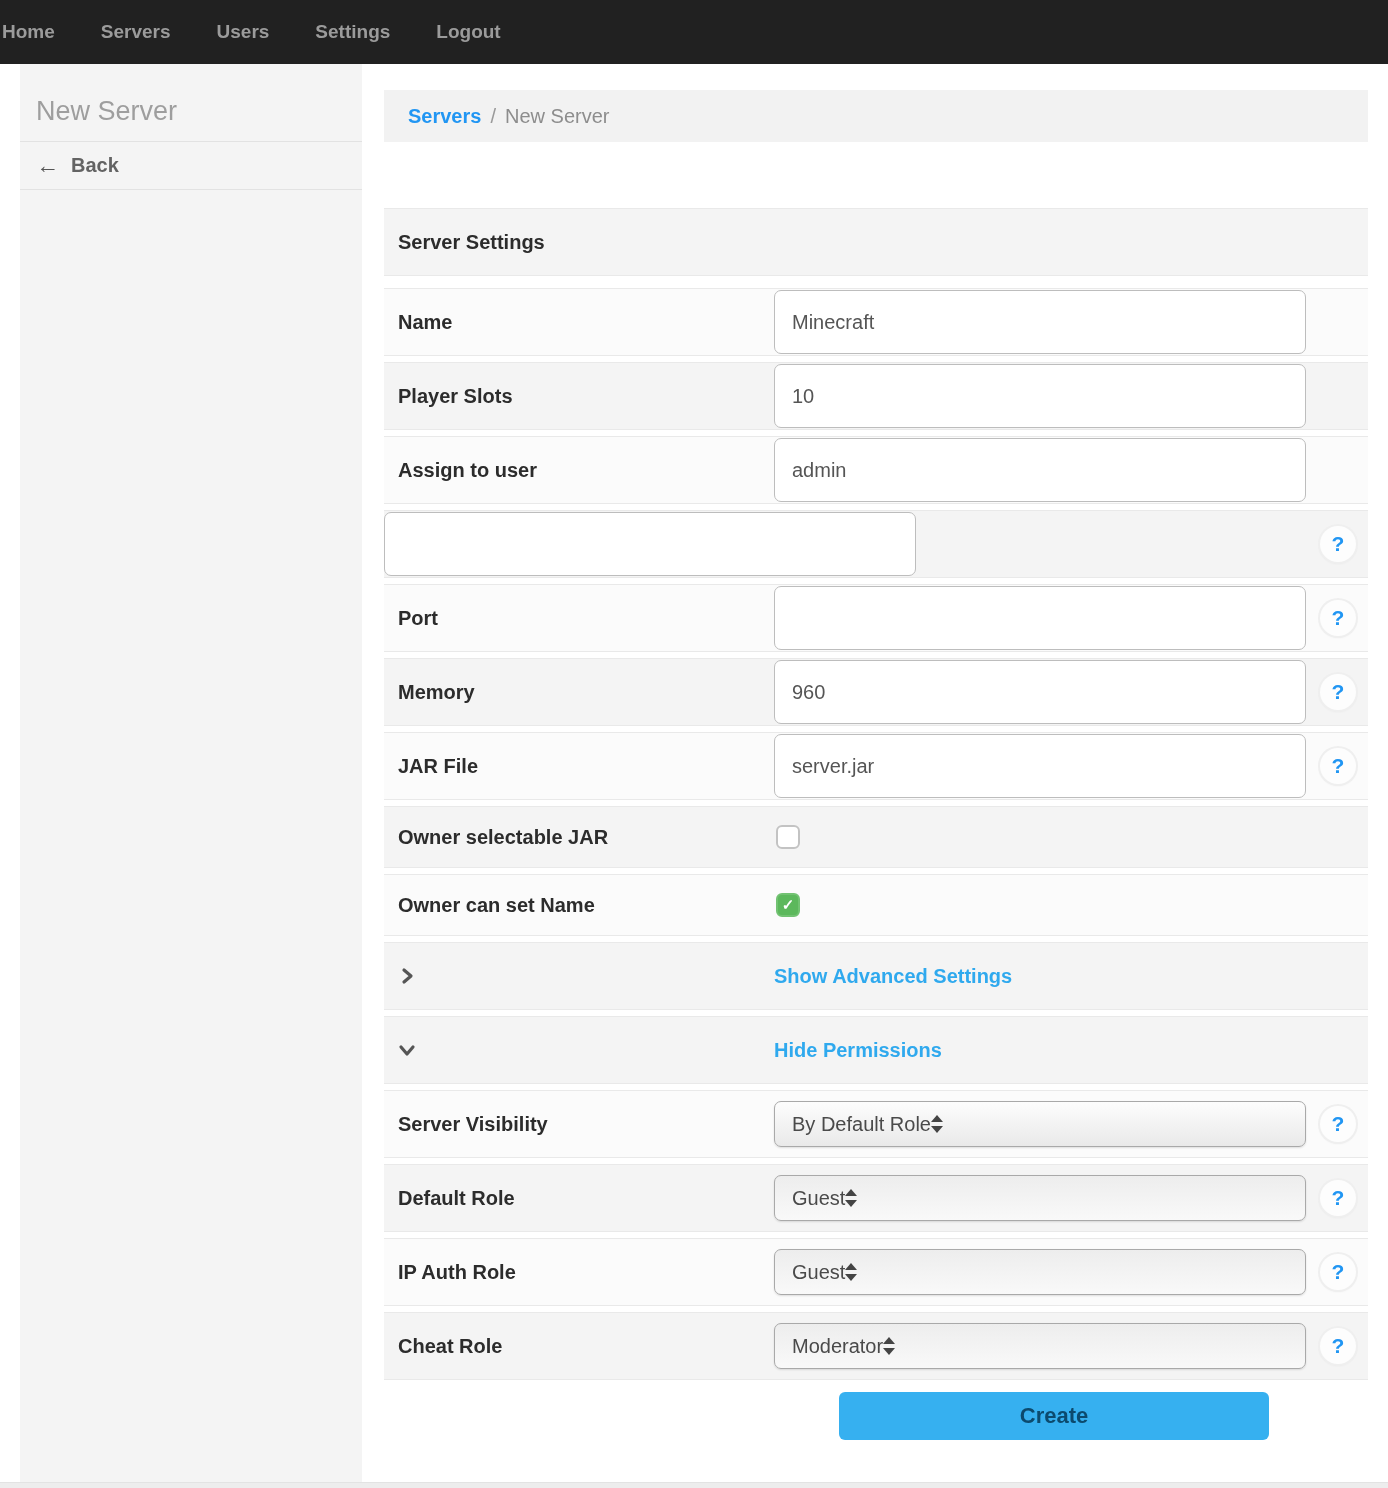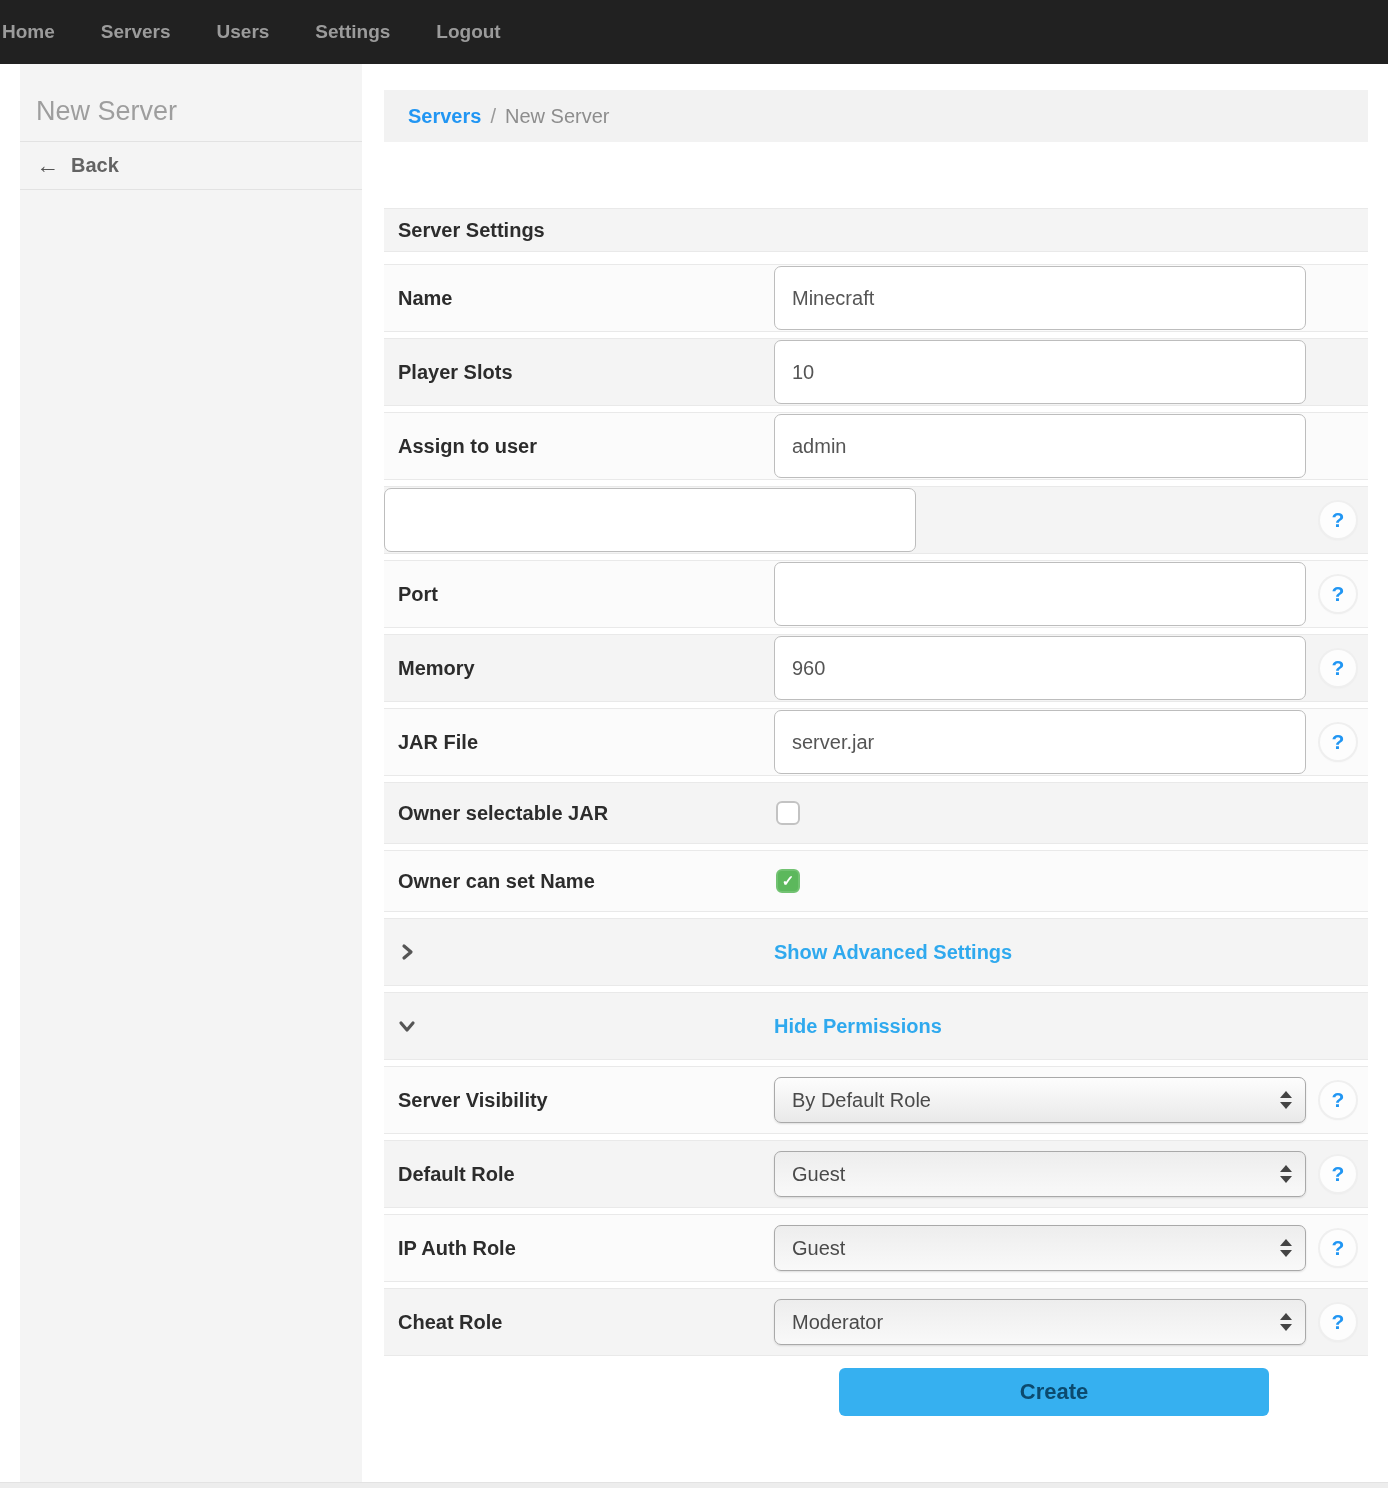--- a/index.html
+++ b/index.html
@@ -24,21 +24,21 @@
   .breadcrumb { height:52px; background:#f2f2f2; display:flex; align-items:center; padding:0 24px; font-size:20px; gap:9px; }
   .crumb-link { color:#2196f3; font-weight:bold; text-decoration:none; cursor:pointer; }
   .crumb-sep { color:#9a9a9a; }
   .crumb-current { color:#8d8d8d; }
 
   
   .form-table { margin-top:66px; }
   .row { display:flex; align-items:center; height:68px; margin-bottom:6px;
          border-top:1px solid #e9e9e9; border-bottom:1px solid #e9e9e9; background:#fbfbfb; }
   .row.shaded { background:#f4f4f4; }
-  .row.header { height:44px; margin-bottom:12px;align-items:center; }
+  .row.header { height:68px; margin-bottom:12px;align-items:center; }
   .row.check  { height:62px; }
 
   .row-label { width:390px; padding-left:14px; font-size:20px; font-weight:bold; color:#2c2c2c; flex-shrink:0; }
   .section-title { font-size:20px; font-weight:bold; color:#2c2c2c; }
   .row-field { width:532px; flex-shrink:0; display:flex; align-items:center; }
 
   .text-input { width:532px; height:64px; border:1px solid #bdbdbd; border-radius:7px; background:#fff;
                 padding:0 17px; font-size:20px; color:#555; font-family:"Liberation Sans", sans-serif; outline:none; }
 
   .help-col { flex:1; display:flex; justify-content:flex-end; padding-right:12px; }
@@ -50,21 +50,21 @@
   .checkbox { width:24px; height:24px; border:2px solid #c3c3c3; border-radius:6px; background:#fff;
               margin-left:2px; cursor:pointer; display:flex; align-items:center; justify-content:center;
               font-size:15px; font-weight:bold; color:transparent; }
   .checkbox.checked { background:#5cb85c; border-color:#72c272; color:#fff; }
 
   .chev-svg { display:block; }
   .toggle-link { color:#2fa9ee; font-size:20px; font-weight:bold; text-decoration:none; cursor:pointer; }
 
   .select { width:639px; height:46px; border:1px solid #a9a9a9; border-radius:7px; cursor:pointer;
             background:linear-gradient(#ededed,#f9f9f9); box-shadow:0 1px 2px rgba(0,0,0,.12);
-            display:flex; align-items:center; justify-content:space-between; padding:0 13px 0 17px;
+            display:flex; align-items:center; padding:0 13px 0 17px;
             font-size:20px; color:#4a4a4a; }
   .select.light { background:linear-gradient(#fdfdfd,#e9e9e9); }
   .select-arrows { display:flex; flex-direction:column; gap:4px; }
   .select-arrows .tri-up   { width:0; height:0; border-left:6px solid transparent; border-right:6px solid transparent; border-bottom:7px solid #444; }
   .select-arrows .tri-down { width:0; height:0; border-left:6px solid transparent; border-right:6px solid transparent; border-top:7px solid #444; }
 
   .create-row { margin-top:12px; display:flex; }
   .create-btn { margin-left:455px; width:430px; height:48px; border:none; border-radius:6px; cursor:pointer;
                 background:#36b0f0; color:#0c4a6e; font-size:22px; font-weight:bold; font-family:"Liberation Sans", sans-serif; }
 

